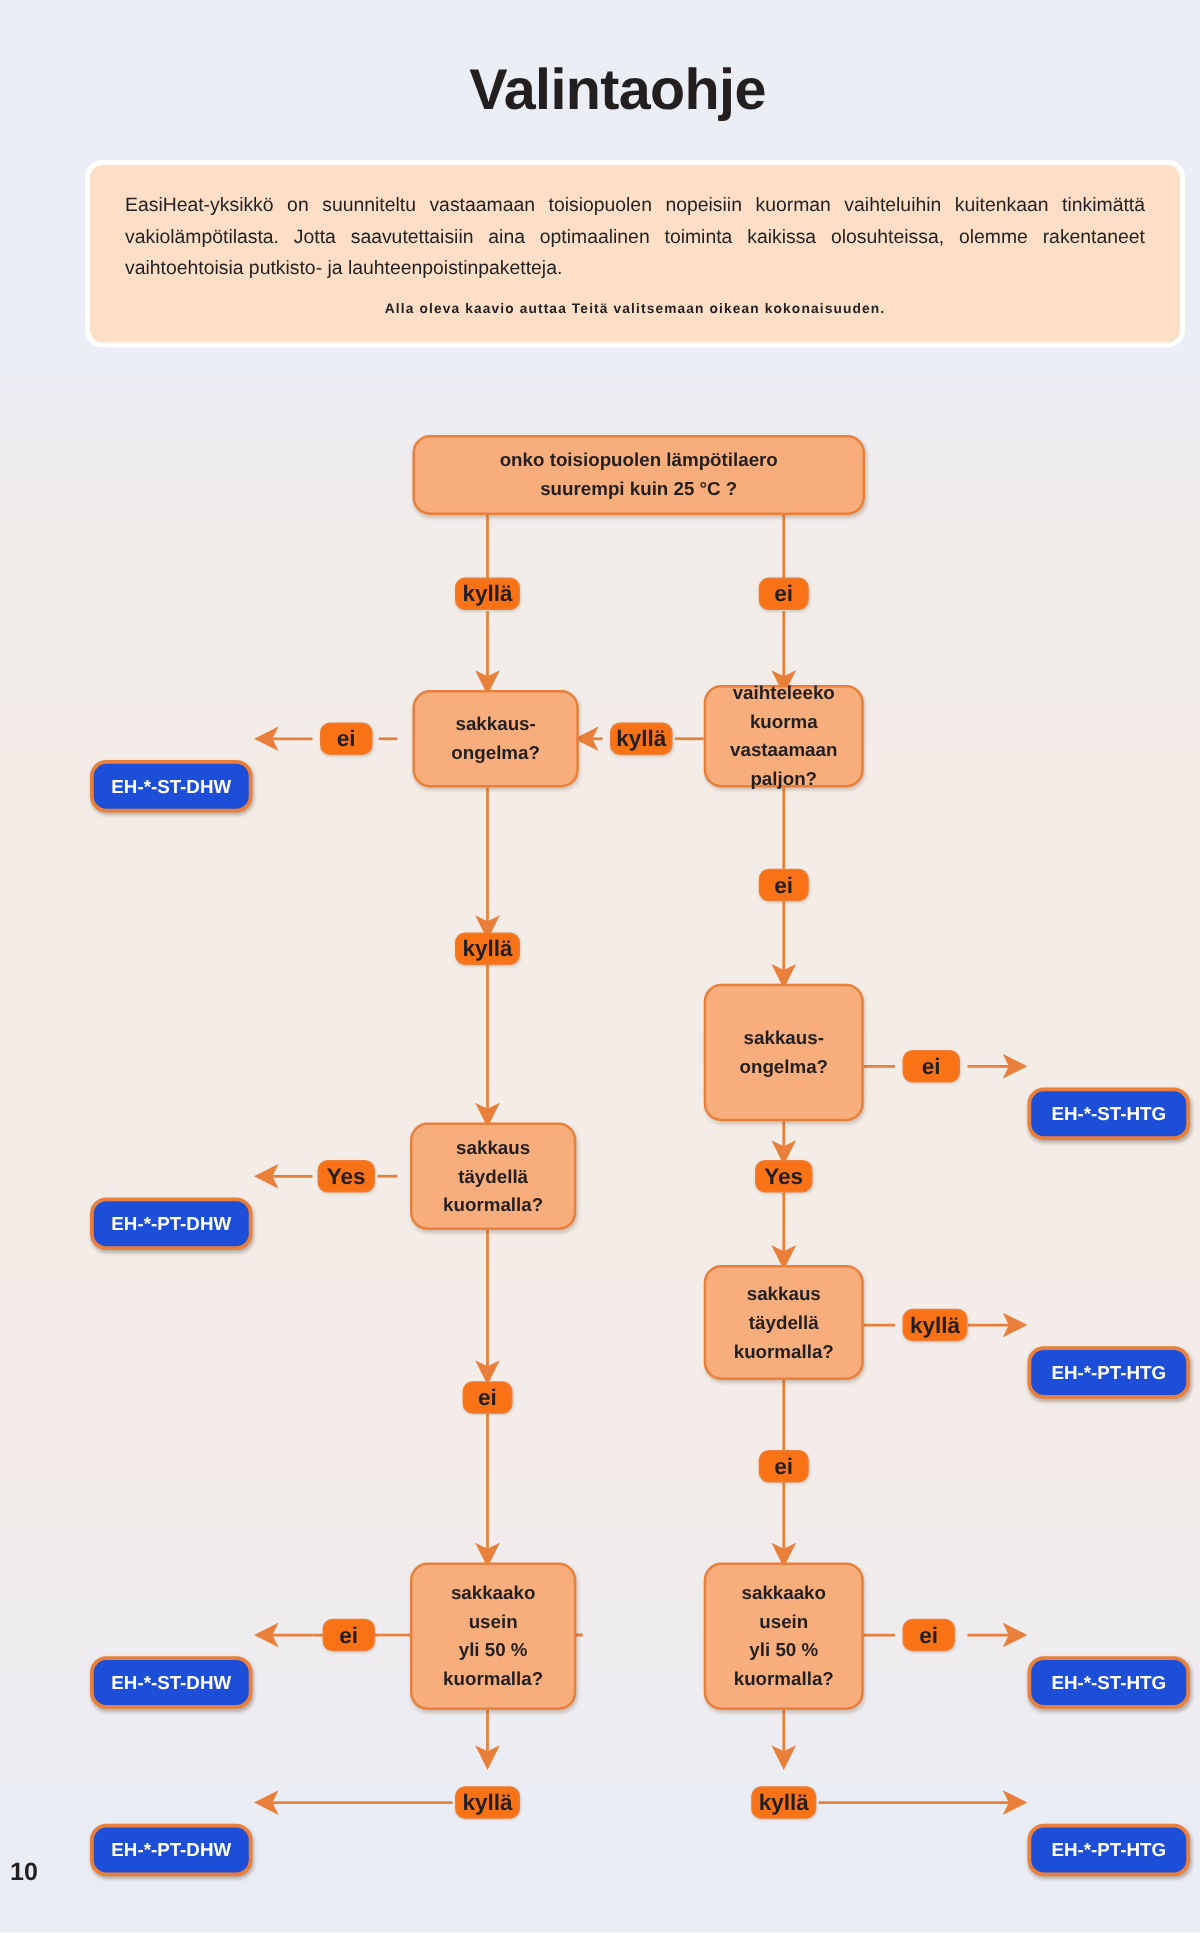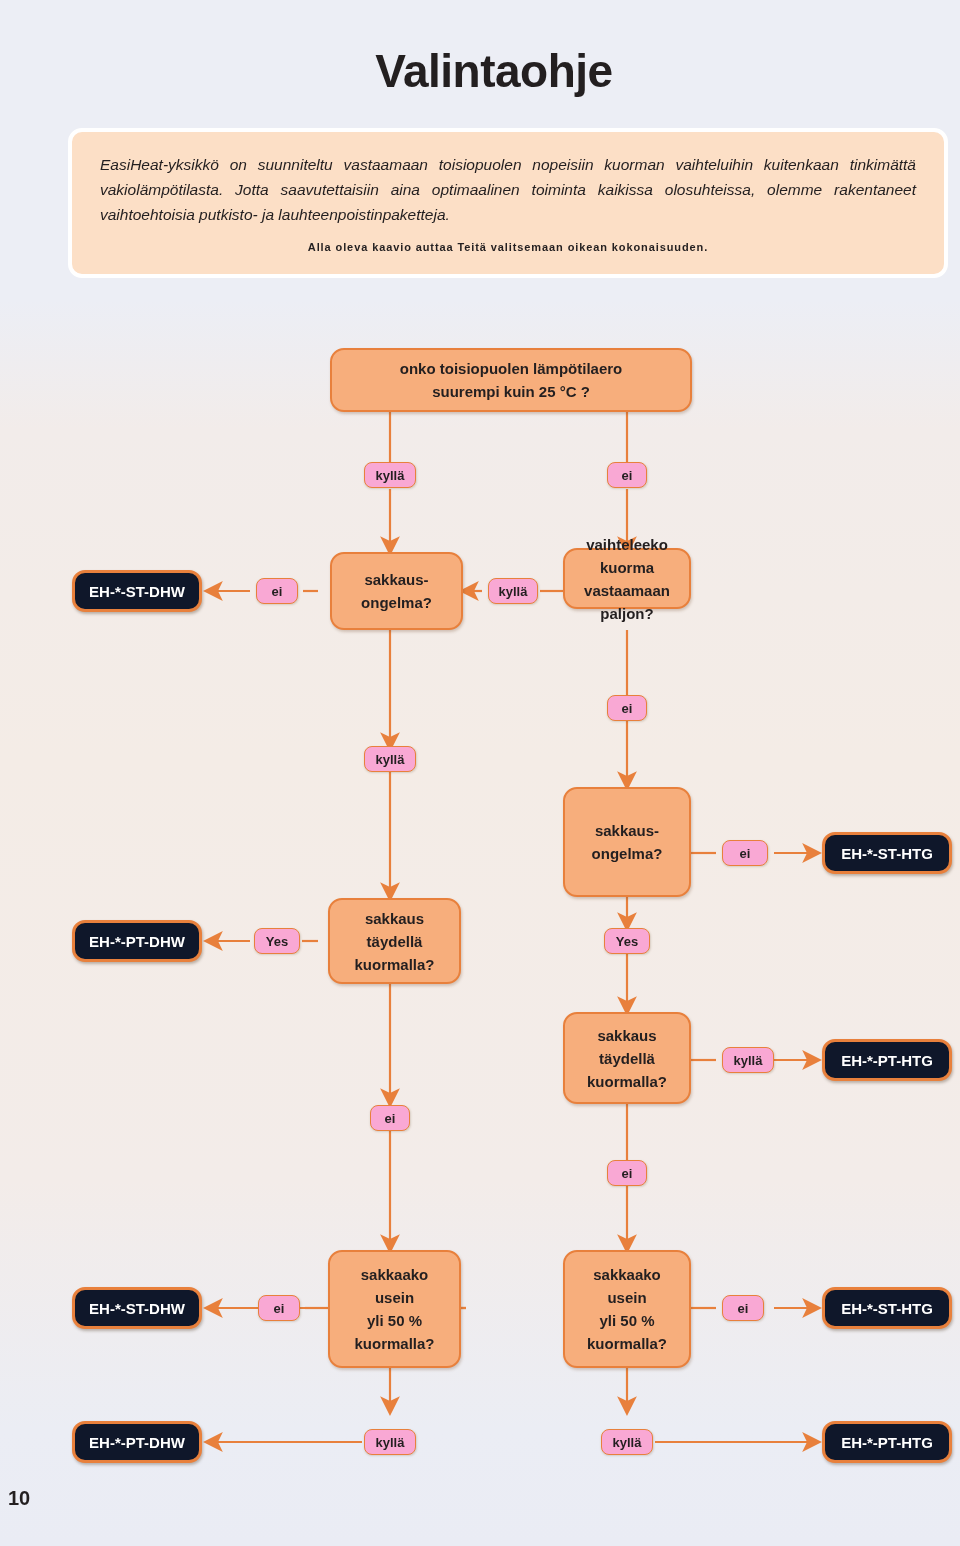--- a/index.html
+++ b/index.html
@@ -36,21 +36,20 @@
     background: #fcdfc6;
     border: 4px solid #ffffff;
     border-radius: 14px;
     padding: 20px 28px 0 28px;
   }
   .intro-paragraph {
     font-size: 15.5px;
     line-height: 25px;
     color: #231f20;
     text-align: justify;
-    font-style: italic;
   }
   .intro-highlight {
     margin-top: 14px;
     font-size: 11px;
     font-weight: bold;
     color: #231f20;
     text-align: center;
     letter-spacing: 0.9px;
   }
 
@@ -81,37 +80,38 @@
   .node-decision {
     background: #f7ae7c;
     border: 2px solid #e8803c;
     border-radius: 14px;
     font-size: 15px;
     line-height: 23px;
     box-shadow: 1px 2px 3px rgba(120, 80, 50, 0.28);
   }
 
   .node-result {
-    background: #0f172a;
+    background: #1d4ed8;
     border: 3px solid #e8803c;
     border-radius: 13px;
     color: #ffffff;
     font-size: 15px;
     box-shadow: 1px 2px 3px rgba(80, 60, 40, 0.35);
+    margin-top: 38px;
   }
 
   .chip {
     position: absolute;
     display: flex;
     align-items: center;
     justify-content: center;
-    background: #f9a8d4;
+    background: #f97316;
     border: 1.6px solid #e8803c;
     border-radius: 8px;
-    font-size: 13px;
+    font-size: 18px;
     font-weight: bold;
     color: #231f20;
     height: 26px;
     box-shadow: 0.5px 1px 2px rgba(120, 90, 60, 0.22);
   }
 
   .page-number {
     position: absolute;
     left: 8px; bottom: 36px;
     font-size: 20px;
@@ -197,21 +197,21 @@
   <div class="node node-decision" style="left:330px; top:348px; width:362px; height:64px;">
     <div>onko toisiopuolen lämpötilaero</div>
     <div>suurempi kuin 25 °C ?</div>
   </div>
 
   <div class="node node-decision" style="left:330px; top:552px; width:133px; height:78px;">
     <div>sakkaus-</div>
     <div>ongelma?</div>
   </div>
 
-  <div class="node node-decision" style="left:563px; top:548px; width:128px; height:61px;">
+  <div class="node node-decision" style="left:563px; top:548px; width:128px; height:82px;">
     <div>vaihteleeko</div>
     <div>kuorma vastaamaan</div>
     <div>paljon?</div>
   </div>
 
   <div class="node node-decision" style="left:563px; top:787px; width:128px; height:110px;">
     <div>sakkaus-</div>
     <div>ongelma?</div>
   </div>
 

